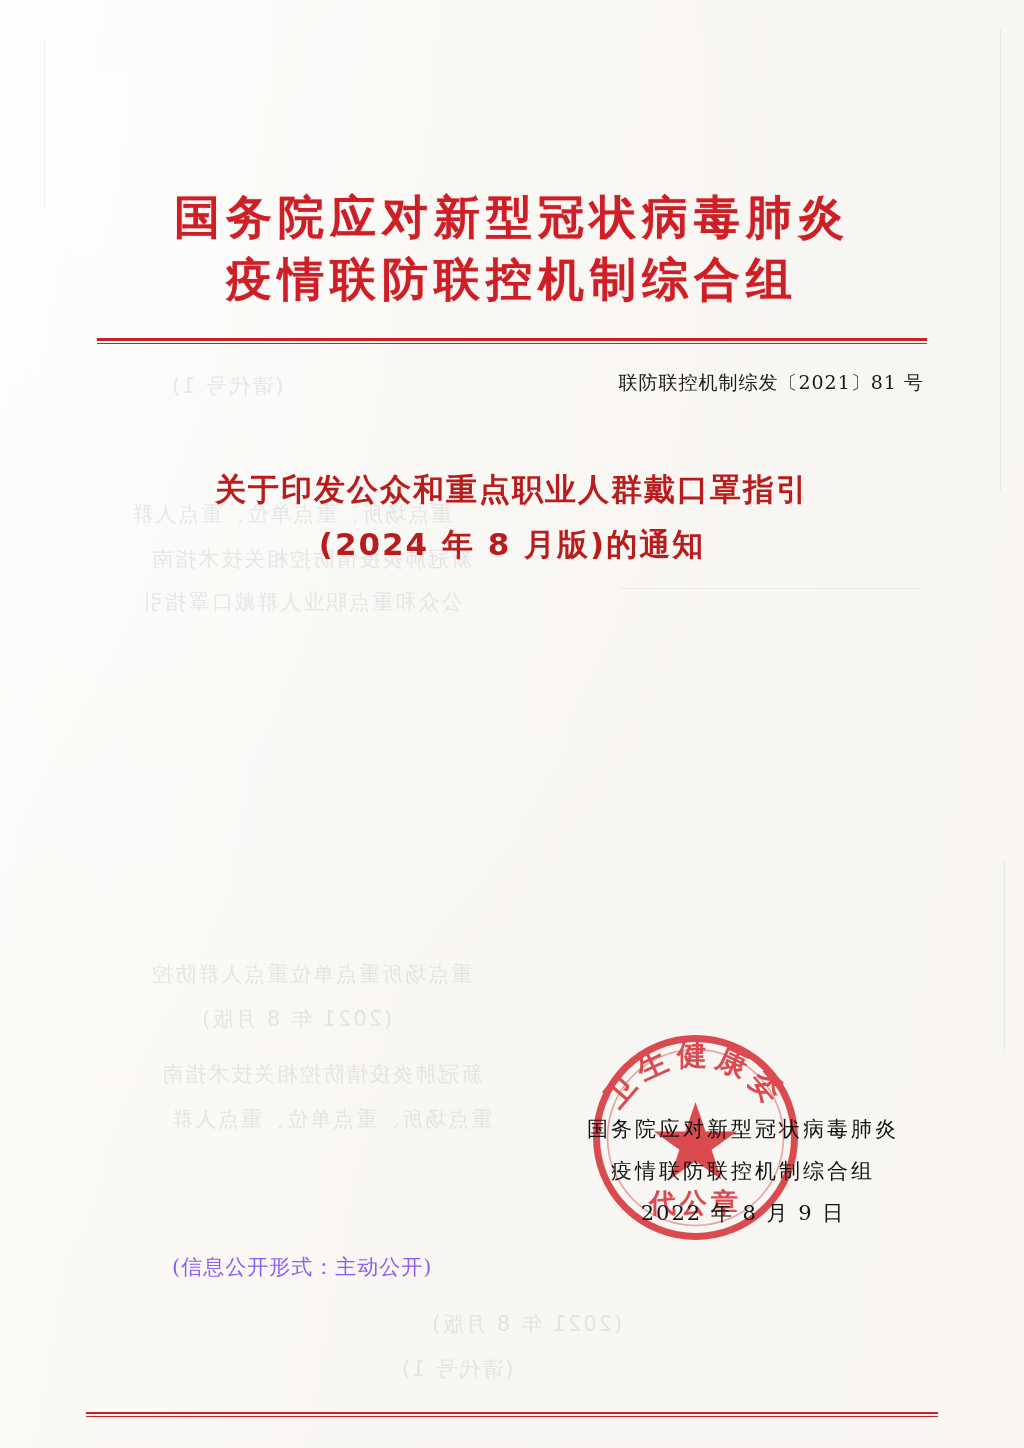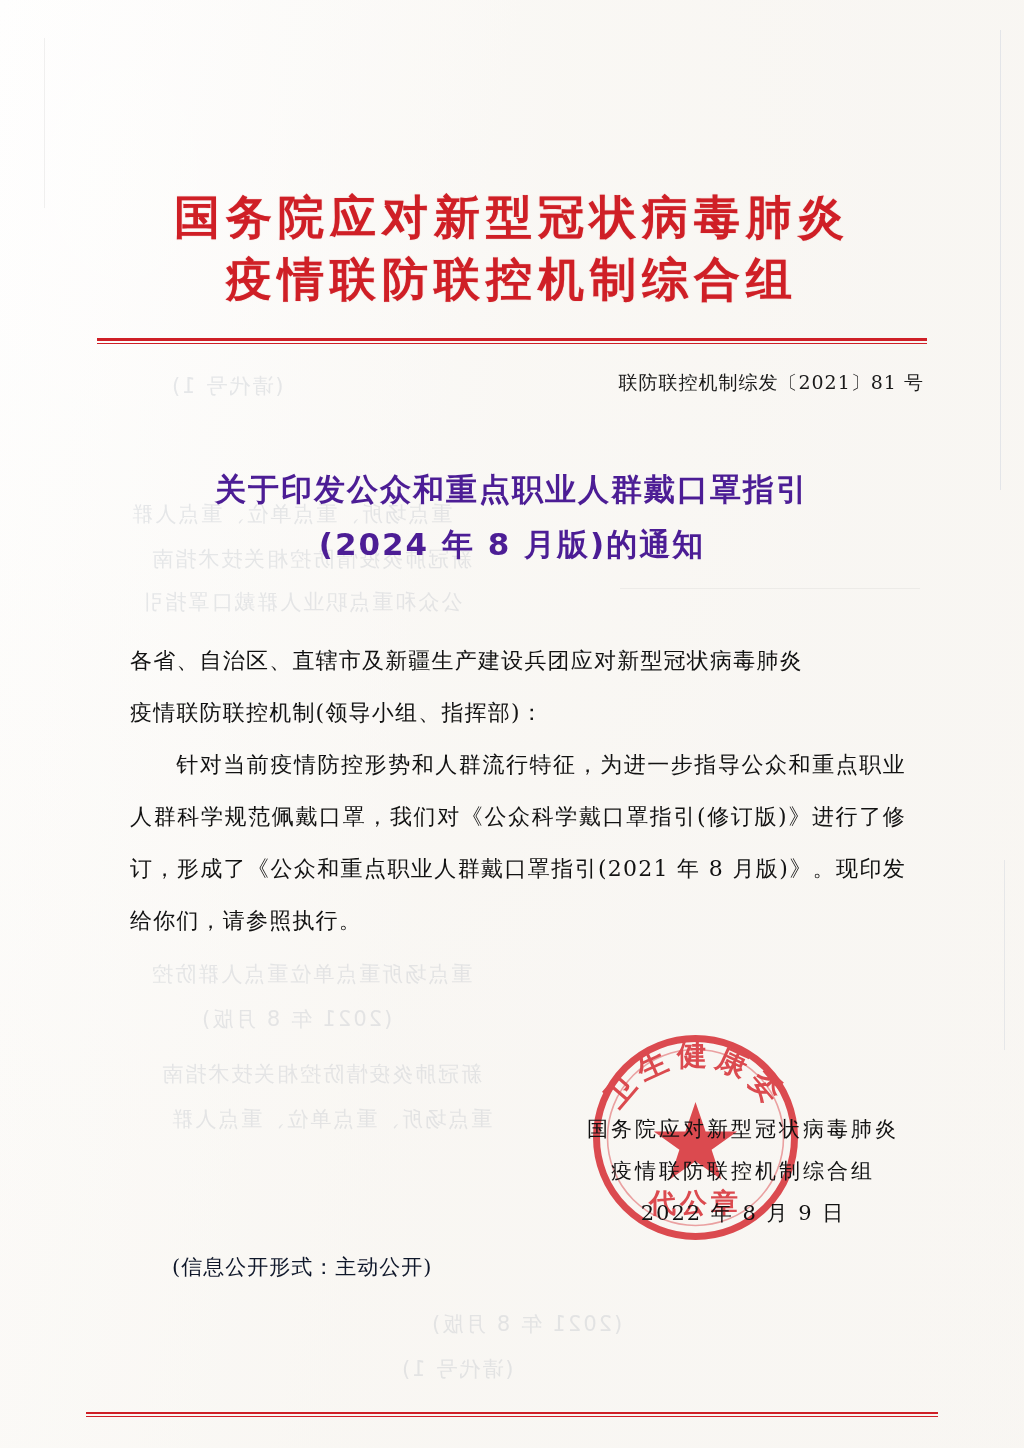--- a/index.html
+++ b/index.html
@@ -98,21 +98,21 @@
   .title {
     position: absolute;
     left: 0; right: 0;
     top: 462px;
     text-align: center;
   }
   .title .t-line {
     font-family: "DejaVu Sans", "Liberation Sans", sans-serif;
     font-weight: bold;
     font-size: 31px;
-    color: #4c1d95;
+    color: #b91c1c;
     line-height: 55px;
     letter-spacing: 2px;
   }
 
   
   .body-text {
     position: absolute;
     left: 130px;
     right: 118px;
     top: 635px;
@@ -153,21 +153,21 @@
   }
   .seal svg { display: block; }
 
   
   .footnote {
     position: absolute;
     left: 172px;
     top: 1253px;
     font-family: "DejaVu Serif", "Liberation Serif", serif;
     font-size: 21px;
-    color: #0f172a;
+    color: #8b5cf6;
     letter-spacing: 1px;
   }
 
   
   .bottom-rule {
     position: absolute;
     left: 86px;
     right: 86px;
     top: 1412px;
     height: 2px;
@@ -210,25 +210,20 @@
   </div>
   <div class="masthead-rule"></div>
 
   <div class="docnum">联防联控机制综发〔2021〕81 号</div>
 
   <div class="title">
     <div class="t-line">关于印发公众和重点职业人群戴口罩指引</div>
     <div class="t-line">(2024 年 8 月版)的通知</div>
   </div>
 
-  <div class="body-text">
-    <p>各省、自治区、直辖市及新疆生产建设兵团应对新型冠状病毒肺炎</p>
-    <p>疫情联防联控机制(领导小组、指挥部)：</p>
-    <p class="indent">针对当前疫情防控形势和人群流行特征，为进一步指导公众和重点职业人群科学规范佩戴口罩，我们对《公众科学戴口罩指引(修订版)》进行了修订，形成了《公众和重点职业人群戴口罩指引(2021 年 8 月版)》。现印发给你们，请参照执行。</p>
-  </div>
 
   <div class="seal">
     <svg width="215" height="215" viewBox="0 0 215 215" xmlns="http://www.w3.org/2000/svg">
       <g opacity="0.82">
         <circle cx="107.5" cy="107.5" r="99" fill="none" stroke="#d5252c" stroke-width="7"></circle>
         <circle cx="107.5" cy="107.5" r="88" fill="none" stroke="#d5252c" stroke-width="1.6" opacity="0.5"></circle>
         <path id="sealArc" d="M 22 112 A 86 86 0 0 1 193 112" fill="none"></path>
         <text fill="#d5252c" font-size="30" font-weight="bold" letter-spacing="7" font-family="'DejaVu Sans','Liberation Sans',sans-serif">
           <textPath href="#sealArc" startOffset="50%" text-anchor="middle">卫生健康委</textPath>
         </text>

